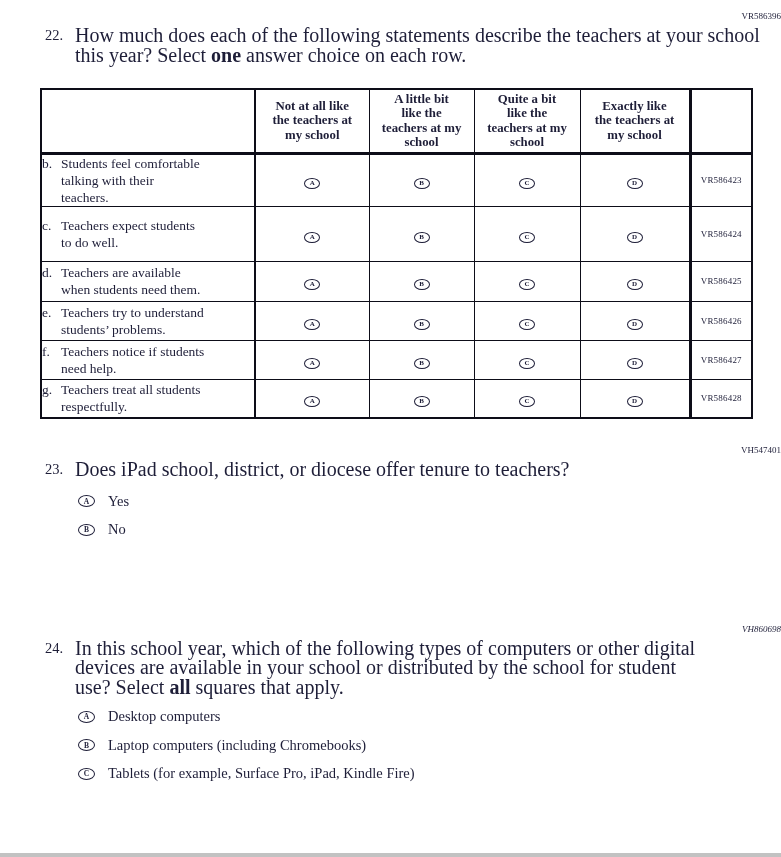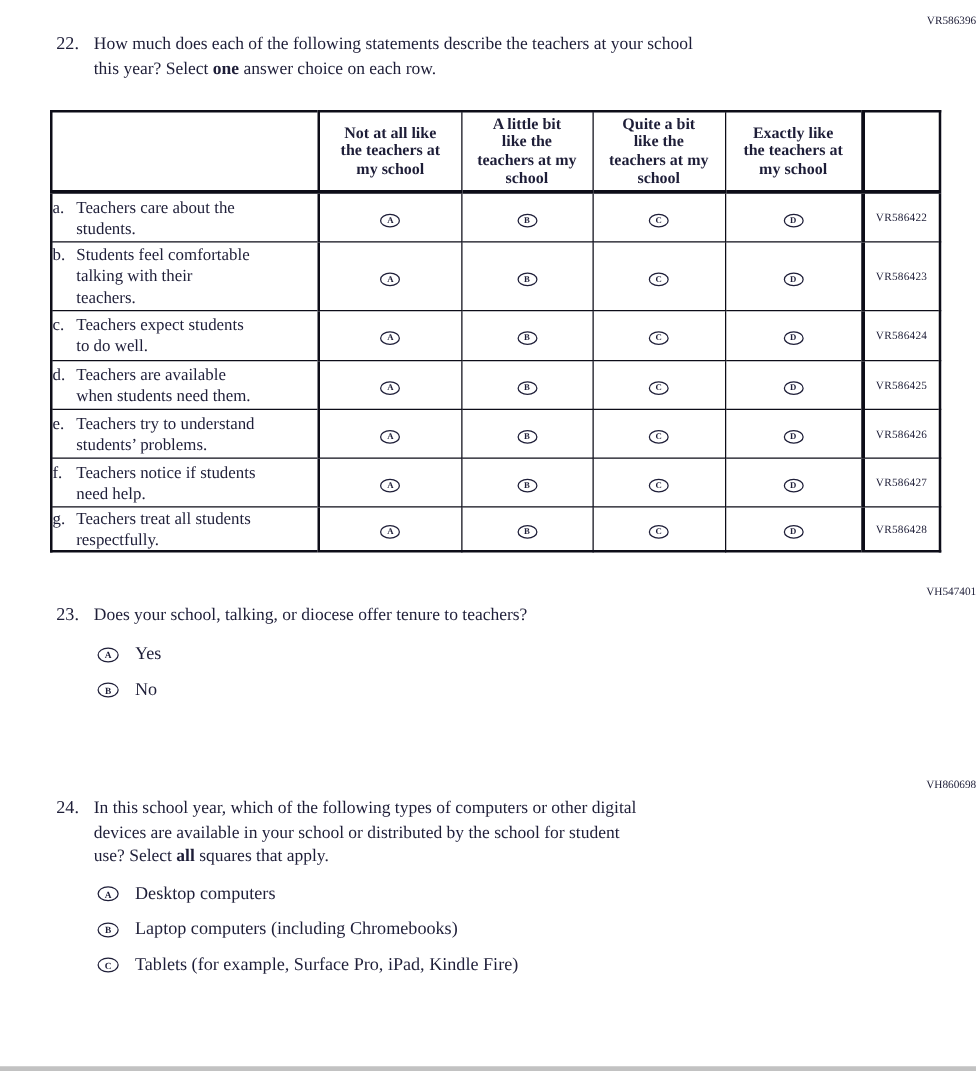--- a/index.html
+++ b/index.html
@@ -8,21 +8,21 @@
     background:#ffffff;color:#1e1e38;
     font-family:"Liberation Serif", serif;
   }
   .code-line{
     text-align:right;font-size:9px;line-height:11px;
     color:#1e1e38;
   }
   .code-top{padding-top:11px;}
   .qblock{display:flex;margin-left:45px;}
   .qnum{width:30px;flex:0 0 30px;font-weight:normal;font-size:14.5px;line-height:19.5px;}
-  .qtext{font-size:14px;line-height:19.5px;}
+  .qtext{font-size:20px;line-height:19.5px;}
   .qtext b{font-weight:bold;}
   
   table.matrix{
     border-collapse:collapse;table-layout:fixed;
     margin:23px 0 0 40px;
     border:2.5px solid #0d0d18;
   }
   table.matrix th, table.matrix td{
     border:1px solid #0d0d18;
     padding:0;
@@ -56,21 +56,21 @@
   .bubble .bl{font-size:7.5px;font-weight:bold;line-height:1;transform:translateY(.2px);}
   .bubble.sm{width:16px;height:11px;}
   .bubble.sm .bl{font-size:7px;}
   
   .opt-list{margin-left:78px;}
   .opt-row{display:flex;align-items:center;margin-top:9px;height:19.5px;}
   .opt-row .bubble{margin-right:13px;flex:0 0 17px;}
   .opt-label{font-size:14.5px;line-height:19.5px;}
   
   .code-23{margin-top:26px;}
-  .code-24{margin-top:60px;}
+  .code-24{margin-top:84px;font-style:italic;}
   .qblock-after-code{margin-top:4px;}
   .opts-23{margin-top:12px;}
   .opts-24{margin-top:10px;}
   .bottom-strip{
     position:absolute;left:0;bottom:0;width:100%;height:4px;background:#c2c2c2;
   }
 </style>
 </head>
 <body>
 
@@ -107,39 +107,20 @@
 like the
 teachers at my
 school</th>
       <th>Exactly like
 the teachers at
 my school</th>
       <th class="code-head"></th>
     </tr>
   </thead>
   <tbody id="matrix-body">
-  <tr>
-    <td class="stmt-cell">
-      <span class="row-letter">a.</span><span class="row-text">Teachers care about the
-students.</span>
-    </td>
-    <td class="opt-cell"><span class="bubble sm">
-            <span class="bl">A</span>
-          </span></td>
-    <td class="opt-cell"><span class="bubble sm">
-            <span class="bl">B</span>
-          </span></td>
-    <td class="opt-cell"><span class="bubble sm">
-            <span class="bl">C</span>
-          </span></td>
-    <td class="opt-cell"><span class="bubble sm">
-            <span class="bl">D</span>
-          </span></td>
-    <td class="code-cell">VR586422</td>
-  </tr>
 
   <tr>
     <td class="stmt-cell">
       <span class="row-letter">b.</span><span class="row-text">Students feel comfortable
 talking with their
 teachers.</span>
     </td>
     <td class="opt-cell"><span class="bubble sm">
             <span class="bl">A</span>
           </span></td>
@@ -254,21 +235,21 @@
           </span></td>
     <td class="code-cell">VR586428</td>
   </tr>
 </tbody>
 </table>
 
 <div class="code-line code-23">VH547401</div>
 
 <div class="qblock qblock-after-code">
   <div class="qnum">23.</div>
-  <div class="qtext">Does your school, talking, or diocese offer tenure to teachers?</div>
+  <div class="qtext">Does iPad school, district, or diocese offer tenure to teachers?</div>
 </div>
 <div class="opt-list opts-23" id="q23-options">
   <div class="opt-row">
     <span class="bubble">
         <span class="bl">A</span>
       </span>
     <span class="opt-label">Yes</span>
   </div>
 
   <div class="opt-row">

